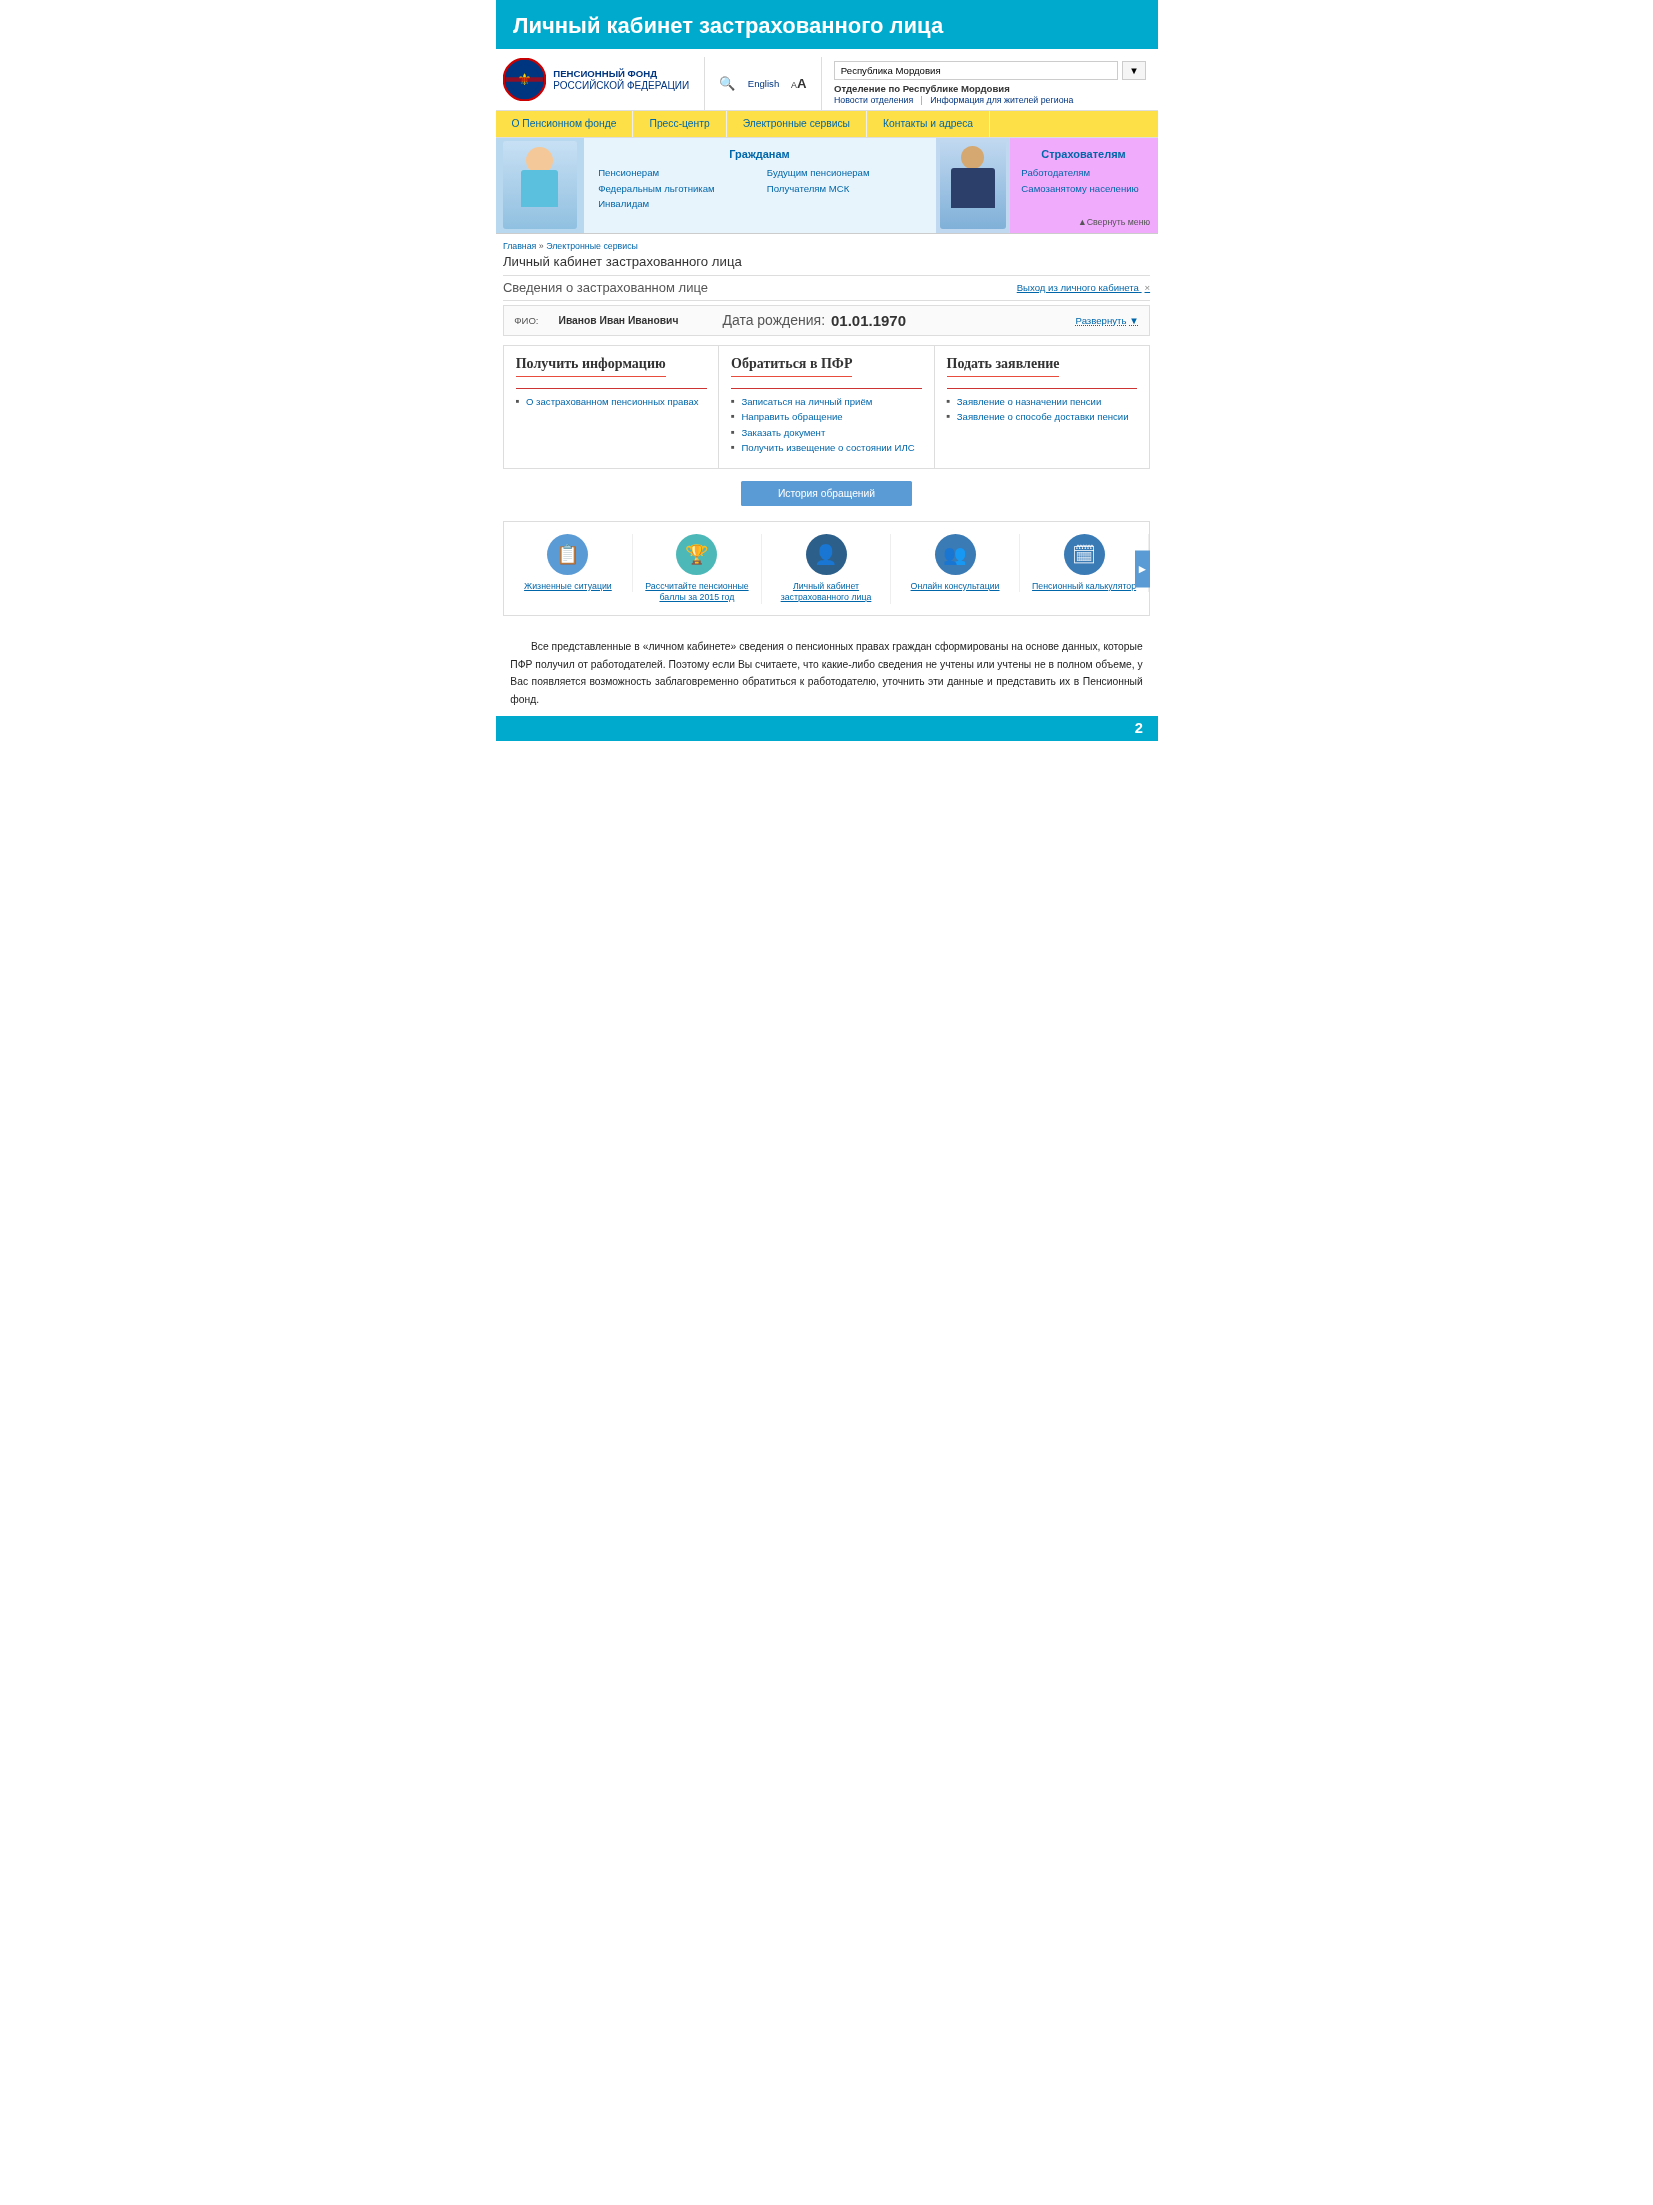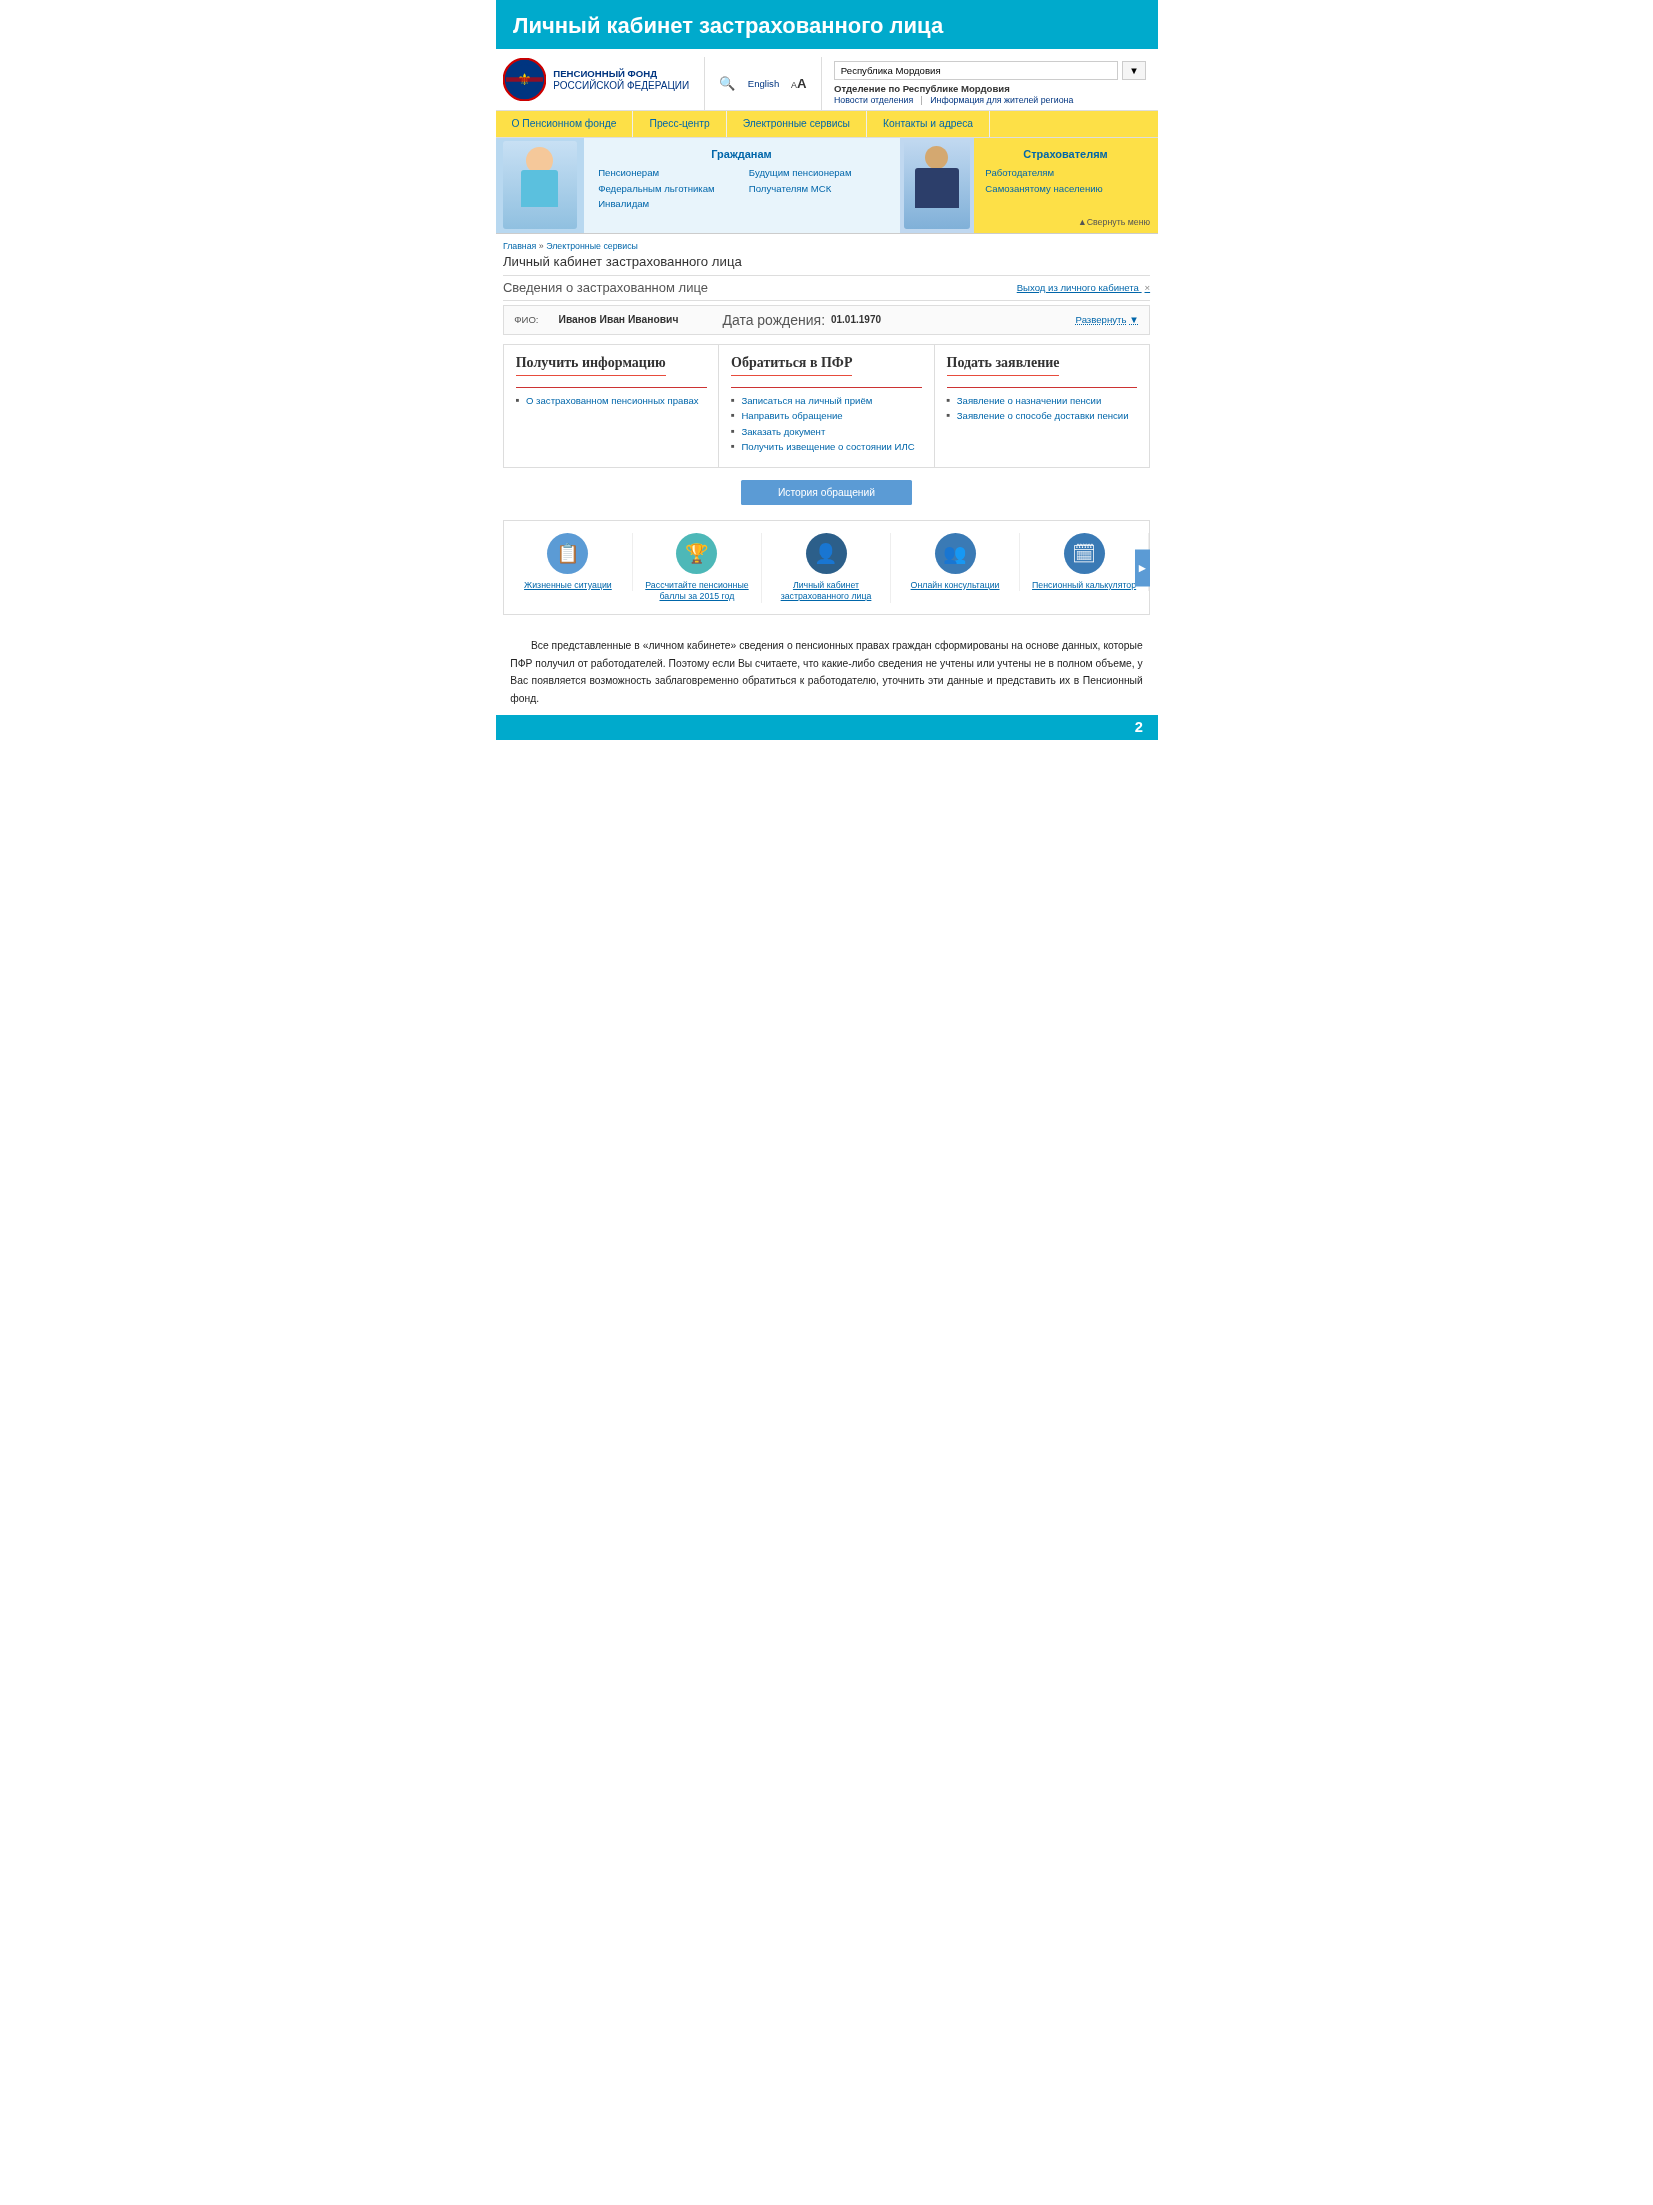--- a/index.html
+++ b/index.html
@@ -153,22 +153,22 @@
       display: grid;
       grid-template-columns: 1fr 1fr;
       gap: 4.4px 14.7px;
     }
     .dropdown-links a {
       color: #0066aa;
       text-decoration: none;
       font-size: 9.6px;
     }
     .dropdown-right-section {
-      width: 184px;
-      background: #fde047;
+      width: 148px;
+      background: #f0abfc;
       padding: 10.3px 11.8px;
       position: relative;
     }
     .dropdown-right-title {
       font-size: 11px;
       font-weight: bold;
       color: #0066aa;
       margin-bottom: 7.4px;
       text-align: center;
     }
@@ -242,21 +242,21 @@
       display: flex;
       align-items: center;
       border: 0.7px solid #ddd;
       padding: 5.9px 10.3px;
       margin-bottom: 8.8px;
       background: #fafafa;
     }
     .user-row-fio-label { font-size: 9.6px; color: #555; margin-right: 20px; }
     .user-row-fio-value { font-size: 10.3px; font-weight: bold; color: #333; }
     .user-row-dob-label { font-size: 14px; color: #555; margin-left: 44px; margin-right: 5.9px; }
-    .user-row-dob-value { font-size: 10px; font-weight: bold; color: #333; }
+    .user-row-dob-value { font-size: 15px; font-weight: bold; color: #333; }
     .user-row-expand {
       margin-left: auto;
       color: #0066aa;
       font-size: 9.6px;
       cursor: pointer;
       text-decoration: underline dotted;
       display: flex;
       align-items: center;
       gap: 2.9px;
     }

